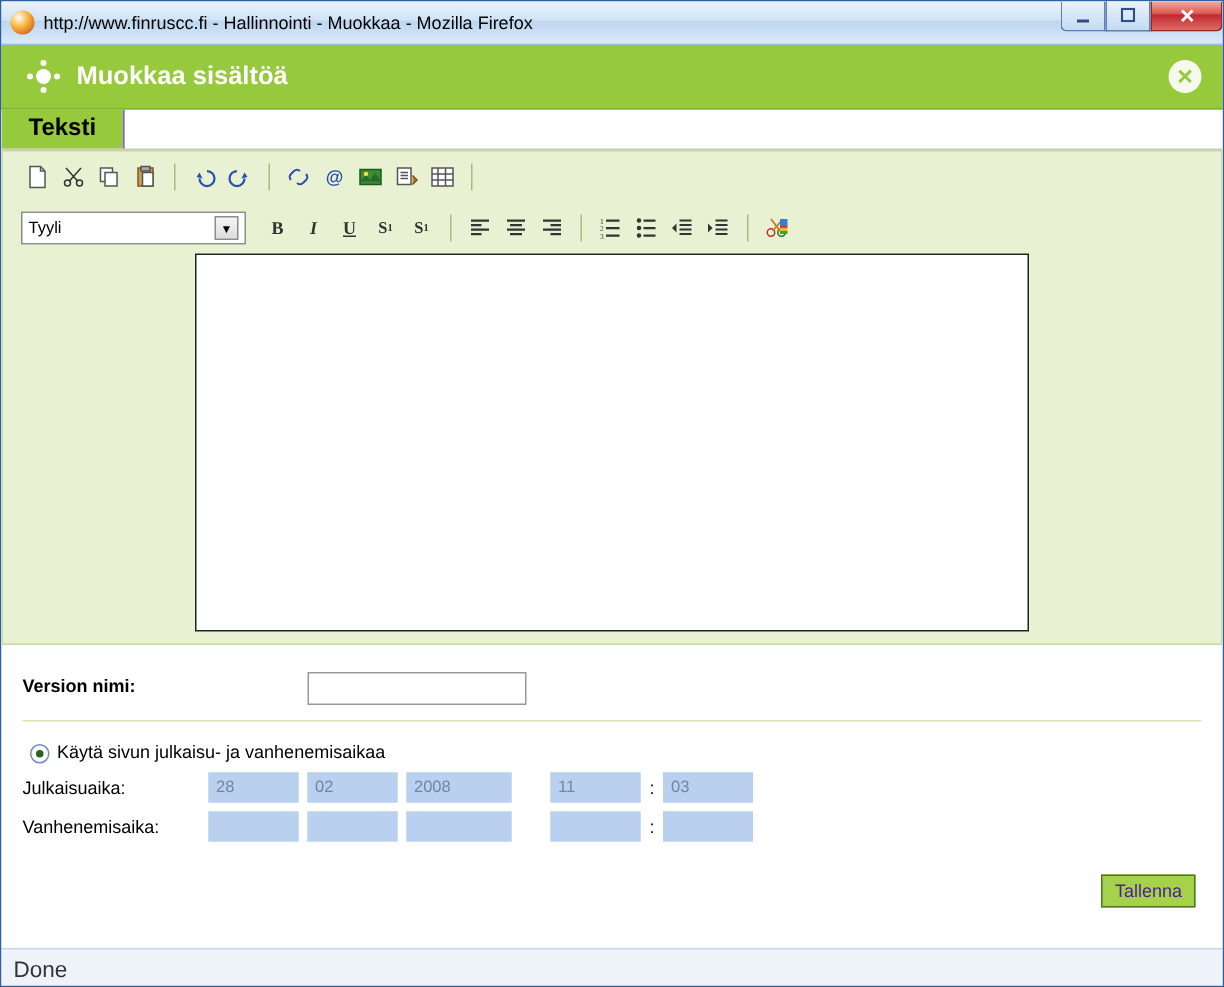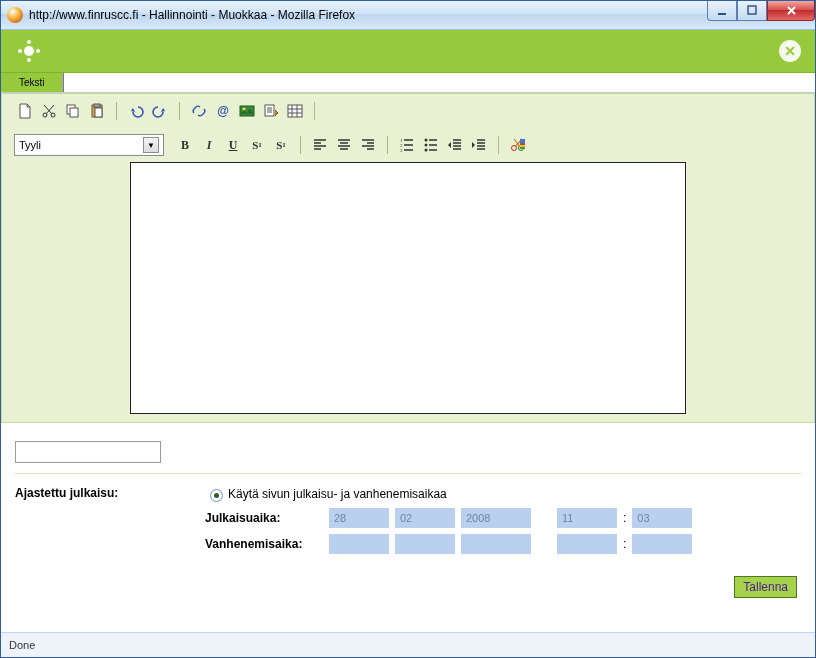--- a/index.html
+++ b/index.html
@@ -11,43 +11,43 @@
 .win-btn{width:30px;height:20px;border:1px solid #5a7fb0;border-top:none;display:flex;align-items:center;justify-content:center;background:linear-gradient(#e9f2fb,#c5dbf1);color:#2a4f80;font-weight:bold;font-size:11px;box-sizing:border-box;cursor:pointer}
 .win-close{width:48px;background:linear-gradient(#f3a8a3,#d9534a 45%,#c1272d 46%,#e26a63);color:#fff;border-color:#902626;border-radius:0 0 4px 0}
 .win-min{border-radius:0 0 0 4px}
 .header{background:#97c93c;height:42px;display:flex;align-items:center;padding:0 14px;color:#fff;position:relative;border-bottom:1px solid #7fb22e}
 .header .dots{width:28px;height:28px;margin-right:8px;position:relative}
 .header .dots svg{width:28px;height:28px}
 .header h1{font-size:17px;font-weight:bold;margin:0}
 .header .close-x{position:absolute;right:14px;top:10px;width:22px;height:22px;border-radius:50%;background:rgba(255,255,255,.9);display:flex;align-items:center;justify-content:center;color:#97c93c;font-weight:bold;font-size:14px;cursor:pointer}
 .body{flex:1;display:flex;flex-direction:column;background:#fff;overflow:hidden}
 .tabs{display:flex;background:#fff;border-bottom:1px solid #c8c8c8}
-.tab{background:#97c93c;color:#000;padding:4px 18px;font-weight:normal;font-size:10px;border-right:1px solid #8b5cf6;cursor:pointer}
+.tab{background:#97c93c;color:#000;padding:4px 18px;font-weight:bold;font-size:16px;border-right:1px solid #8b5cf6;cursor:pointer}
 .editor-area{background:#e8f2d2;border:1px solid #c8d8a4;margin:0;padding:0 8px 8px 8px}
 .toolbar-row{display:flex;align-items:center;padding:6px 4px;gap:2px}
 .sep{width:1px;height:18px;background:#a8bb7f;margin:0 6px}
 .tbtn{width:20px;height:20px;display:flex;align-items:center;justify-content:center;cursor:pointer;border:1px solid transparent;font-family:"Times New Roman",serif;color:#333}
 .style-select{width:140px;height:20px;border:1px solid #8c8c8c;background:#fff;display:flex;align-items:center;padding:0 4px;justify-content:space-between;cursor:pointer;font-size:11px}
 .style-select .arrow{width:14px;height:14px;border:1px solid #8c8c8c;background:linear-gradient(#f4f4f4,#ddd);display:flex;align-items:center;justify-content:center;font-size:8px}
 .canvas{background:#fff;border:1px solid #222;height:250px;margin:0 120px 0 120px}
 .form{padding:12px 14px}
 .hr{border:none;border-top:1px solid #d6e4b0;margin:10px 0}
 .row{display:flex;align-items:flex-start;margin:6px 0}
 .lab{width:190px;font-weight:bold;padding-top:2px}
 .txt-input{width:140px;height:18px;border:1px solid #999;background:#fff}
 .radio-row{display:flex;align-items:center;margin:2px 0;gap:2px}
 .radio{appearance:none;width:13px;height:13px;border:1px solid #6b8fc0;border-radius:50%;position:relative;cursor:pointer}
 .radio:checked::after{content:"";position:absolute;width:5px;height:5px;border-radius:50%;background:#2a5f1f;top:3px;left:3px}
 .time-row{display:flex;align-items:center;margin:6px 0;gap:6px}
-.time-lab{width:118px;font-weight:bold}
+.time-lab{width:118px;font-weight:normal}
 .tfield{height:20px;background:#b9d0ef;border:1px solid #b9d0ef;color:#7086a6;font-size:11px;text-align:left;padding:0 4px;box-sizing:border-box}
 .w40{width:60px}.w70{width:70px}.wgap{width:14px}
 .footer{margin-top:16px;display:flex;justify-content:flex-end;padding-right:4px}
 .save-btn{background:#a5d24a;border:1px solid #4a7a1f;color:#4c1d95;padding:3px 8px;font-size:12px;cursor:pointer}
-.status{height:20px;background:#eef3fa;border-top:1px solid #c5d4e6;padding:2px 8px;font-size:11px;color:#333;display:flex;align-items:center}
+.status{height:20px;background:#eef3fa;border-top:1px solid #c5d4e6;padding:2px 8px;font-size:15px;color:#333;display:flex;align-items:flex-end}
 svg.ico{width:16px;height:16px}
 svg.ico13{width:13px;height:13px}
 </style>
 </head>
 <body>
 
 <div class="window">
 
   <div class="titlebar">
     <div class="fx"></div>
@@ -74,20 +74,21 @@
   <div class="header">
     <div class="dots">
       <svg viewBox="0 0 28 28">
           <circle cx="14" cy="14" r="5" fill="#fff"></circle>
           <circle cx="5" cy="14" r="2" fill="#fff"></circle>
           <circle cx="23" cy="14" r="2" fill="#fff"></circle>
           <circle cx="14" cy="5" r="2" fill="#fff"></circle>
           <circle cx="14" cy="23" r="2" fill="#fff"></circle>
         </svg>
     </div>
+    <h1>Muokkaa sisältöä</h1>
     <div class="close-x">✕</div>
   </div>
 
   <div class="body">
     <div class="tabs">
       <div class="tab">Teksti</div>
     </div>
 
     <div class="editor-area">
 
@@ -229,25 +230,25 @@
               <rect x="10" y="10" width="5" height="2" fill="#3aa03a"></rect>
             </svg>
           </div>
       </div>
 
       <div class="canvas"></div>
     </div>
 
     <div class="form">
       <div class="row">
+        <div class="lab">Version nimi:</div>
         <input class="txt-input" value="" style="">
       </div>
       <hr class="hr">
       <div class="row">
-        <div class="lab">Ajastettu julkaisu:</div>
         <div>
           <div class="radio-row">
             <input type="radio" class="radio" name="sch" checked="" style="">
             <span>Käytä sivun julkaisu- ja vanhenemisaikaa</span>
           </div>
           <div class="time-row">
             <div class="time-lab">Julkaisuaika:</div>
             <input class="tfield w40" value="28" style="">
             <input class="tfield w40" value="02" style="">
             <input class="tfield w70" value="2008" style="">

